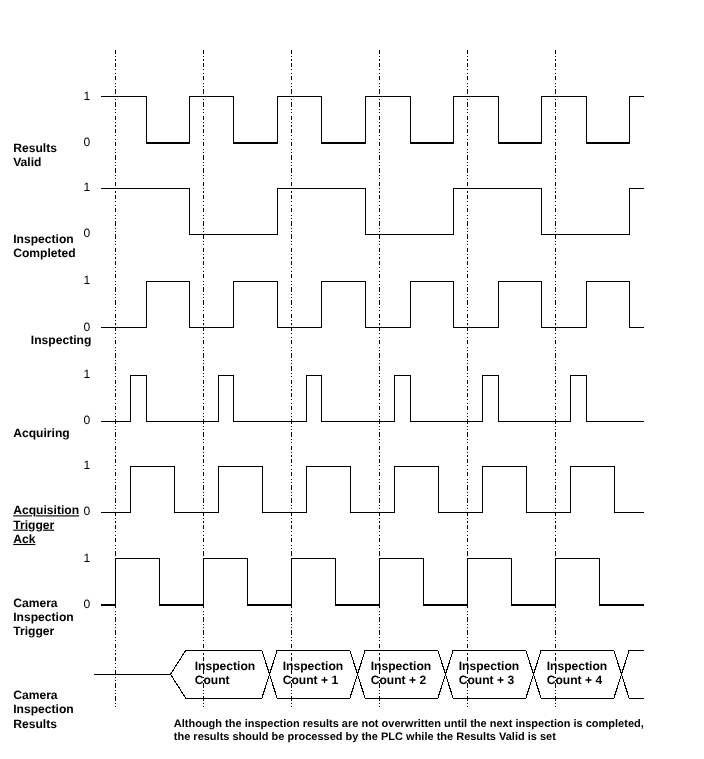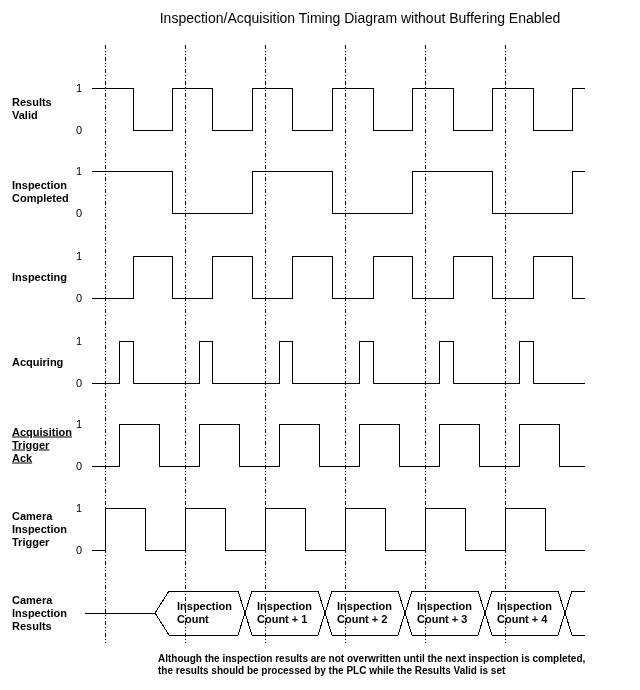--- a/index.html
+++ b/index.html
@@ -7,40 +7,39 @@
     position:relative; width:640px; height:690px; background:#ffffff;
     font-family:"Liberation Sans", sans-serif; color:#000; overflow:hidden;
   }
   .title {
     position:absolute; top:10px; left:80px; width:560px;
     text-align:center; font-size:14px; font-weight:normal; white-space:nowrap;
   }
   svg.diagram { position:absolute; left:0; top:0; }
   .sig-label {
     position:absolute; left:12px; font-weight:bold; font-size:11px;
-    line-height:13px; white-space:pre-line; transform:translateY(-50%);
+    line-height:13px; white-space:pre-line; transform:translateY(-50%);margin-top:33px;
   }
   .lvl {
     position:absolute; font-size:11px; line-height:11px;
     transform:translate(-100%,-50%);
   }
   .cell-label {
     position:absolute; font-weight:bold; font-size:11px; line-height:13px;
     white-space:pre-line; transform:translateY(-50%);
   }
   .footnote {
     position:absolute; left:158px; top:653px; width:460px;
     font-size:10px; font-weight:bold; line-height:12px; white-space:pre-line;
   }
 </style>
 </head>
 <body>
 
 <div class="page">
-  <div class="title">Inspection/Acquisition Timing Diagram without Buffering Enabled</div>
   <svg class="diagram" id="diagram-svg" width="640" height="690" shape-rendering="crispEdges">
       <path d="M 105 45 V 645" fill="none" stroke="#000000" stroke-width="1" stroke-dasharray="4 2 1 2 1 2"></path>
       <path d="M 185 45 V 645" fill="none" stroke="#000000" stroke-width="1" stroke-dasharray="4 2 1 2 1 2"></path>
       <path d="M 265 45 V 645" fill="none" stroke="#000000" stroke-width="1" stroke-dasharray="4 2 1 2 1 2"></path>
       <path d="M 345 45 V 645" fill="none" stroke="#000000" stroke-width="1" stroke-dasharray="4 2 1 2 1 2"></path>
       <path d="M 425 45 V 645" fill="none" stroke="#000000" stroke-width="1" stroke-dasharray="4 2 1 2 1 2"></path>
       <path d="M 505 45 V 645" fill="none" stroke="#000000" stroke-width="1" stroke-dasharray="4 2 1 2 1 2"></path>
       <path d="M 92 88 H 133 V 130 H 172 V 88 H 212 V 130 H 252 V 88 H 292 V 130 H 332 V 88 H 373 V 130 H 412 V 88 H 453 V 130 H 492 V 88 H 533 V 130 H 572 V 88 H 585" fill="none" stroke="#000000" stroke-width="1"></path>
       <path d="M 92 171 H 172 V 213 H 252 V 171 H 332 V 213 H 412 V 171 H 492 V 213 H 572 V 171 H 585" fill="none" stroke="#000000" stroke-width="1"></path>
       <path d="M 92 298 H 133 V 256 H 172 V 298 H 212 V 256 H 252 V 298 H 292 V 256 H 332 V 298 H 373 V 256 H 412 V 298 H 453 V 256 H 492 V 298 H 533 V 256 H 572 V 298 H 585" fill="none" stroke="#000000" stroke-width="1"></path>
@@ -51,21 +50,21 @@
     </svg>
   <div id="labels">
       <div class="sig-label" style="left: 12px; top: 109px;">Results
 Valid</div>
       <div class="lvl" style="left: 82px; top: 88px;">1</div>
       <div class="lvl" style="left: 82px; top: 130px;">0</div>
       <div class="sig-label" style="left: 12px; top: 192px;">Inspection
 Completed</div>
       <div class="lvl" style="left: 82px; top: 171px;">1</div>
       <div class="lvl" style="left: 82px; top: 213px;">0</div>
-      <div class="sig-label" style="left: 12px; top: 277px;">Inspecting</div>
+      <div class="sig-label" style="left: 28px; top: 277px;">Inspecting</div>
       <div class="lvl" style="left: 82px; top: 256px;">1</div>
       <div class="lvl" style="left: 82px; top: 298px;">0</div>
       <div class="sig-label" style="left: 12px; top: 362px; text-align: right;">Acquiring</div>
       <div class="lvl" style="left: 82px; top: 341px;">1</div>
       <div class="lvl" style="left: 82px; top: 383px;">0</div>
       <div class="sig-label" style="left: 12px; top: 445px; text-decoration: underline;">Acquisition
 Trigger
 Ack</div>
       <div class="lvl" style="left: 82px; top: 424px;">1</div>
       <div class="lvl" style="left: 82px; top: 466px;">0</div>

